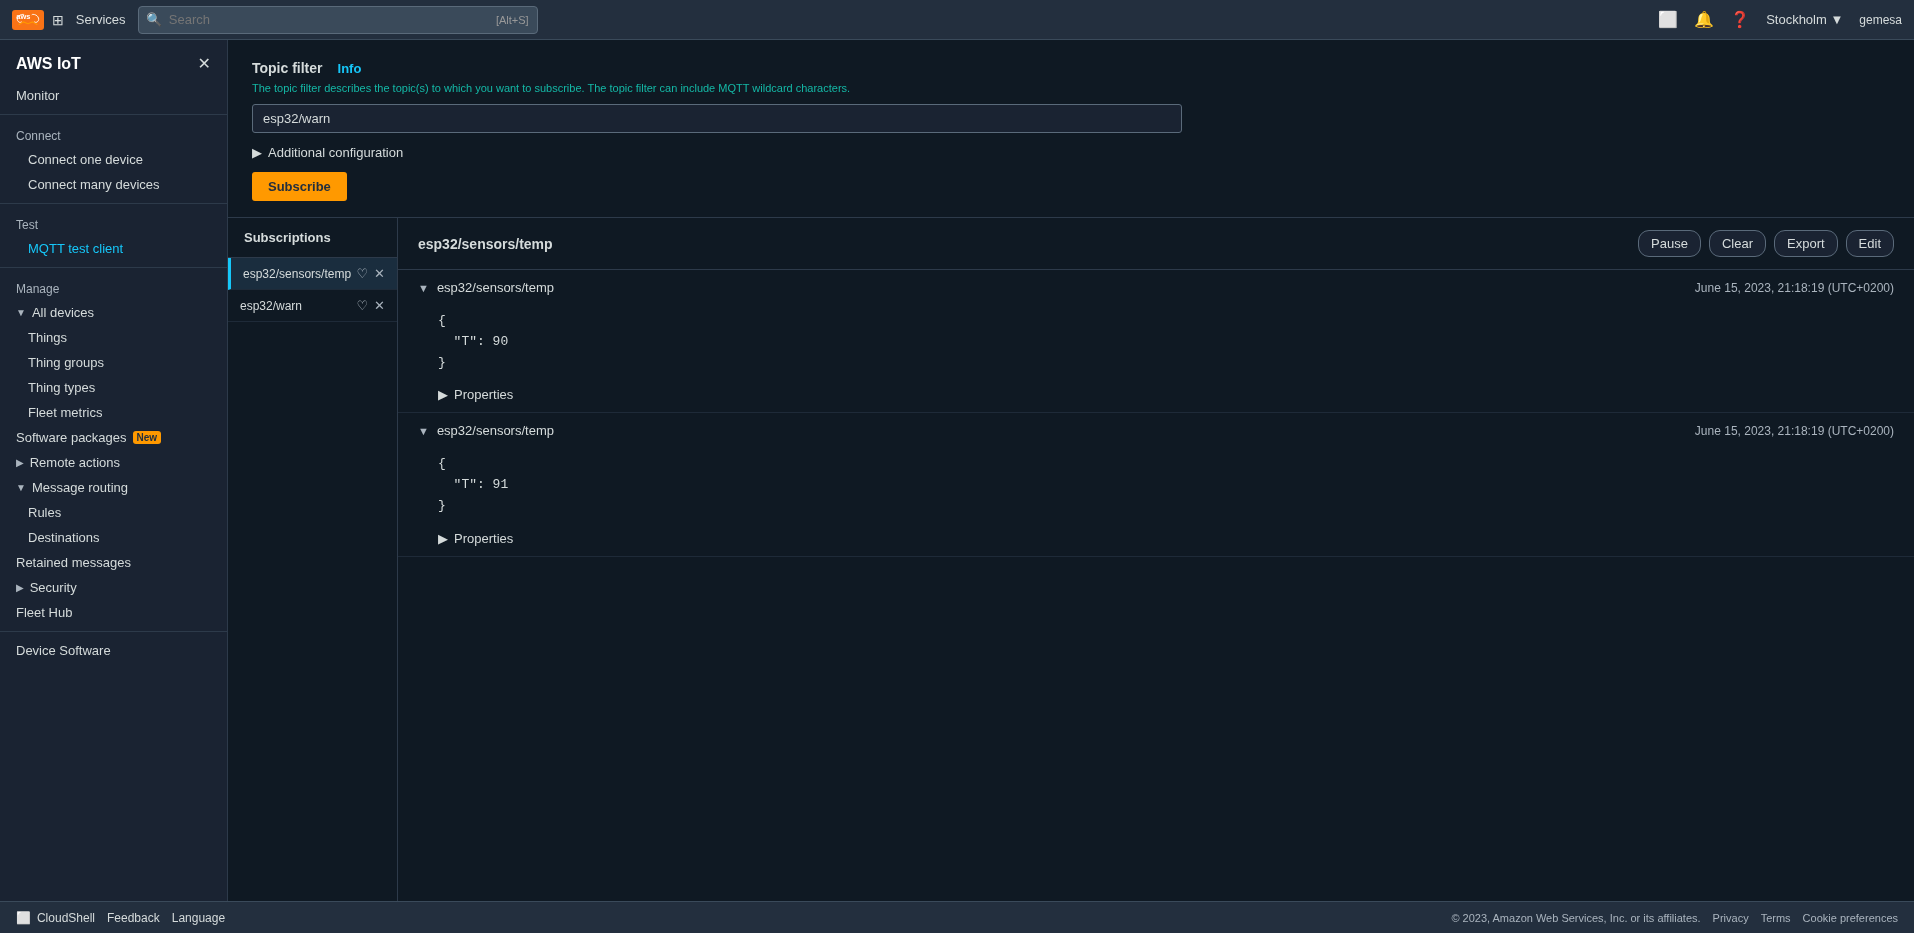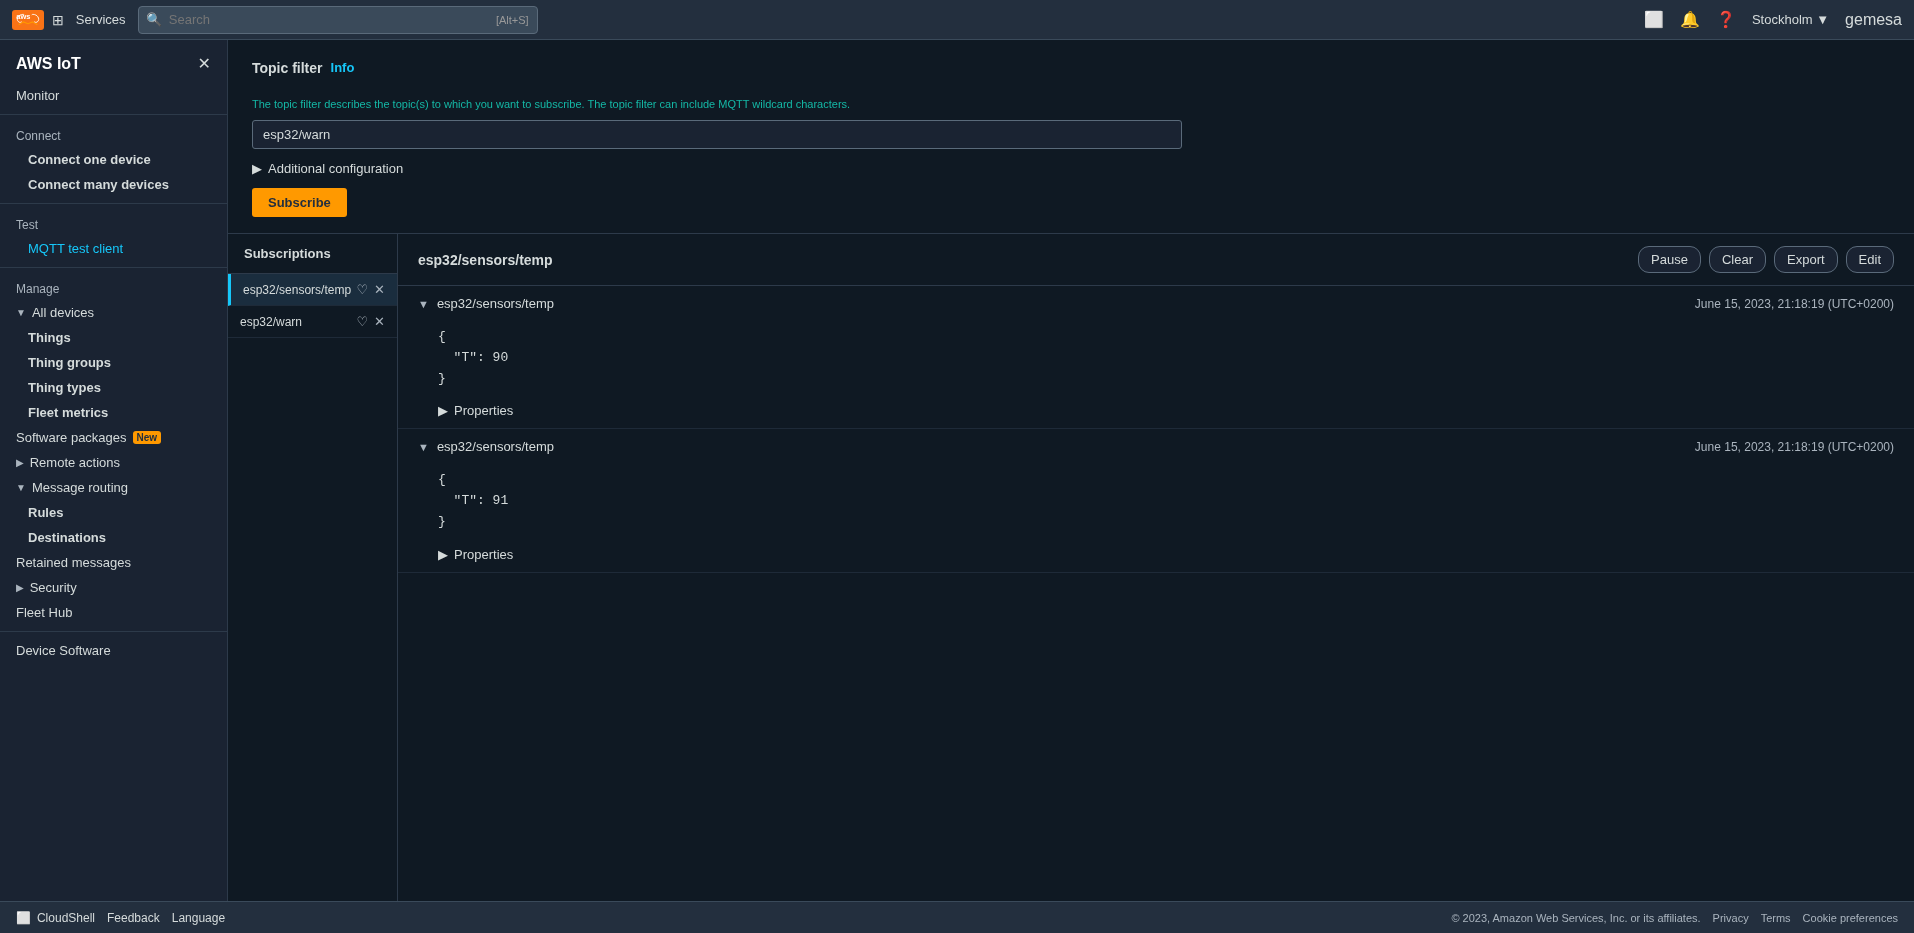--- a/index.html
+++ b/index.html
@@ -36,21 +36,21 @@
       flex: 1; max-width: 400px; gap: 6px;
     }
     .search-bar input {
       background: none; border: none; color: #eab308; font-size: 13px; outline: none; flex: 1;
     }
     .search-shortcut { color: #999; font-size: 11px; }
     .nav-spacer { flex: 1; }
     .nav-icons { display: flex; align-items: center; gap: 16px; }
     .nav-icon { color: #d5dbdb; font-size: 16px; cursor: pointer; }
     .nav-region { color: #d5dbdb; font-size: 13px; cursor: pointer; }
-    .nav-user { color: #d5dbdb; font-size: 16px; cursor: pointer; }
+    .nav-user { color: #d5dbdb; font-size: 12px; cursor: pointer; }
 
     
     .main-layout {
       display: flex;
       flex: 1;
       overflow: hidden;
     }
 
     
     .sidebar {
@@ -79,41 +79,41 @@
     .sidebar-item {
       padding: 5px 16px;
       cursor: pointer; color: #d5dbdb; font-size: 13px;
       display: flex; align-items: center; gap: 6px;
     }
     .sidebar-item.highlighted { color: #16c7f9; font-weight: 500; }
     .sidebar-item .badge-new {
       font-size: 10px; color: #232f3e; background: #ff9900;
       border-radius: 3px; padding: 1px 4px; font-weight: 700;
     }
-    .sidebar-sub { padding-left: 28px; font-weight: bold; }
+    .sidebar-sub { padding-left: 28px; }
     .expand-icon { font-size: 10px; color: #aab4be; }
     .sidebar-divider { border: none; border-top: 1px solid #2d3a4a; margin: 6px 0; }
 
     
     .content-area {
       flex: 1;
       background: #0f1923;
       overflow-y: auto;
       display: flex;
       flex-direction: column;
     }
 
     
     .topic-filter-section {
       padding: 20px 24px 16px 24px;
       border-bottom: 1px solid #2d3a4a;
     }
     .topic-filter-label {
-      display: flex; align-items: flex-start; gap: 8px;
-      font-size: 14px; font-weight: 600; color: #d5dbdb; margin-bottom: 22px;
+      display: flex; align-items: flex-end; gap: 15px;
+      font-size: 14px; font-weight: 600; color: #d5dbdb; margin-bottom: 6px;
     }
     .info-link { color: #16c7f9; font-size: 13px; cursor: pointer; text-decoration: none; }
     .topic-filter-desc { font-size: 11px; color: #14b8a6; margin-bottom: 10px; }
     .topic-input {
       width: 100%; max-width: 930px;
       padding: 6px 10px;
       background: #1a2332;
       border: 1px solid #5a6a7a;
       color: #d5dbdb;
       font-size: 13px;

